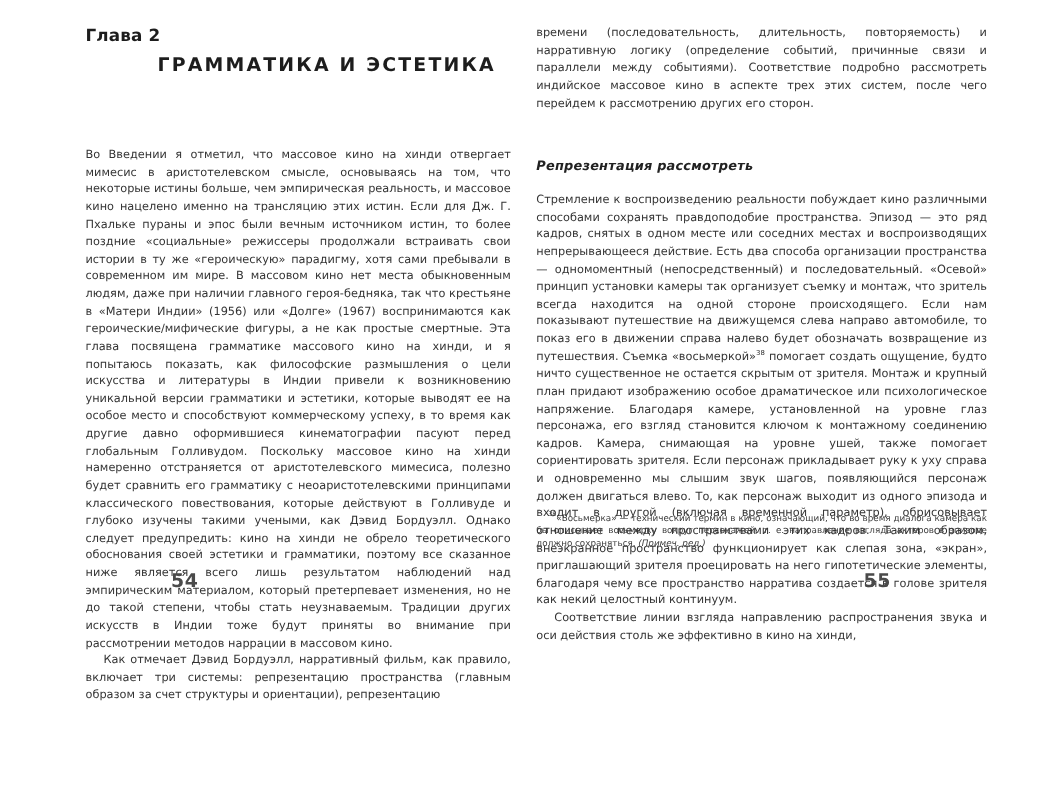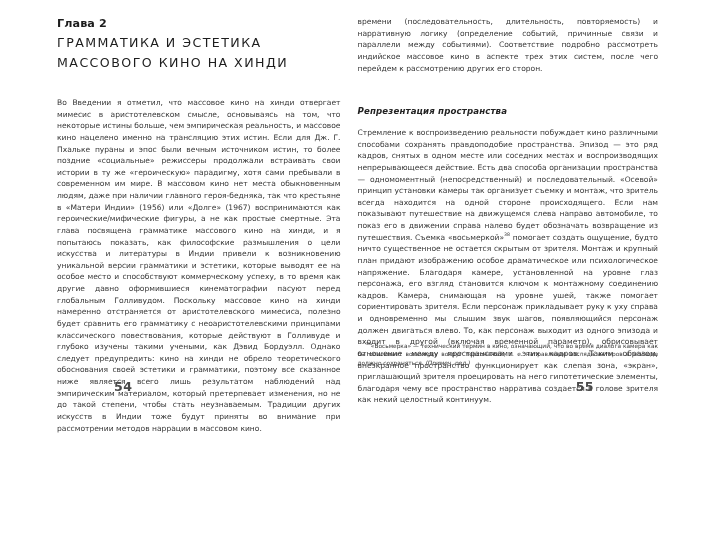--- a/index.html
+++ b/index.html
@@ -49,26 +49,27 @@
     font-family: "DejaVu Sans", sans-serif;
     font-weight: 700;
     font-size: 11.2px;
     letter-spacing: 0.1px;
     color: #1d1d1d;
     line-height: 1.42;
     margin-bottom: 1px;
   }
   .chapter-title {
     font-family: "DejaVu Sans", sans-serif;
-    font-weight: 400;
+    font-weight: 700;
     font-size: 12.6px;
     letter-spacing: 1.45px;
     color: #1d1d1d;
     line-height: 1.62;
     text-transform: uppercase;
+    margin-left: 48px;
   }
   .chapter-title-line { display: block; white-space: nowrap; }
 
   
   .body-text {
     position: absolute;
     left: 0;
     width: 100%;
     font-size: 7.55px;
     line-height: 11.62px;
@@ -145,44 +146,47 @@
 <div class="page">
   <div class="spread">
 
     <div class="leaf leaf-left">
       <div class="column">
 
         <div class="chapter-block">
           <div class="chapter-number">Глава 2</div>
           <div class="chapter-title">
             <span class="chapter-title-line">ГРАММАТИКА И ЭСТЕТИКА</span>
-            <span class="chapter-title-line">МАССОВОГО КИНО НА ХИНДИ</span>
           </div>
         </div>
 
         <div class="body-text col-left-body">
           <p class="noindent">Во Введении я отметил, что массовое кино на хинди отвергает мимесис в аристотелевском смысле, основываясь на том, что некоторые истины больше, чем эмпирическая реальность, и массовое кино нацелено именно на трансляцию этих истин. Если для Дж. Г. Пхальке пураны и эпос были вечным источником истин, то более поздние «социальные» режиссеры продолжали встраивать свои истории в ту же «героическую» парадигму, хотя сами пребывали в современном им мире. В массовом кино нет места обыкновенным людям, даже при наличии главного героя-бедняка, так что крестьяне в «Матери Индии» (1956) или «Долге» (1967) воспринимаются как героические/мифические фигуры, а не как простые смертные. Эта глава посвящена грамматике массового кино на хинди, и я попытаюсь показать, как философские размышления о цели искусства и литературы в Индии привели к возникновению уникальной версии грамматики и эстетики, которые выводят ее на особое место и способствуют коммерческому успеху, в то время как другие давно оформившиеся кинематографии пасуют перед глобальным Голливудом. Поскольку массовое кино на хинди намеренно отстраняется от аристотелевского мимесиса, полезно будет сравнить его грамматику с неоаристотелевскими принципами классического повествования, которые действуют в Голливуде и глубоко изучены такими учеными, как Дэвид Бордуэлл. Однако следует предупредить: кино на хинди не обрело теоретического обоснования своей эстетики и грамматики, поэтому все сказанное ниже является всего лишь результатом наблюдений над эмпирическим материалом, который претерпевает изменения, но не до такой степени, чтобы стать неузнаваемым. Традиции других искусств в Индии тоже будут приняты во внимание при рассмотрении методов наррации в массовом кино.</p>
+          <p>Как отмечает Дэвид Бордуэлл, нарративный фильм, как правило, включает три системы: репрезентацию пространства (главным образом за счет структуры и ориентации), репрезентацию</p>
         </div>
 
         <div class="folio folio-left">54</div>
       </div>
     </div>
 
     <div class="leaf leaf-right">
       <div class="column">
 
         <div class="body-text col-right-top">
           <p class="noindent">времени (последовательность, длительность, повторяемость) и нарративную логику (определение событий, причинные связи и параллели между событиями). Соответствие подробно рассмотреть индийское массовое кино в аспекте трех этих систем, после чего перейдем к рассмотрению других его сторон.</p>
         </div>
 
-        <div class="section-heading">Репрезентация пространства</div>
+        <div class="section-heading">Репрезентация рассмотреть</div>
 
         <div class="body-text col-right-body">
           <p class="noindent">
             <span>Стремление к воспроизведению реальности побуждает кино различными способами сохранять правдоподобие пространства. Эпизод — это ряд кадров, снятых в одном месте или соседних местах и воспроизводящих непрерывающееся действие. Есть два способа организации пространства — одномоментный (непосредственный) и последовательный. «Осевой» принцип установки камеры так организует съемку и монтаж, что зритель всегда находится на одной стороне происходящего. Если нам показывают путешествие на движущемся слева направо автомобиле, то показ его в движении справа налево будет обозначать возвращение из путешествия. Съемка «восьмеркой»</span><sup class="fn-ref">38</sup><span> помогает создать ощущение, будто ничто существенное не остается скрытым от зрителя. Монтаж и крупный план придают изображению особое драматическое или психологическое напряжение. Благодаря камере, установленной на уровне глаз персонажа, его взгляд становится ключом к монтажному соединению кадров. Камера, снимающая на уровне ушей, также помогает сориентировать зрителя. Если персонаж прикладывает руку к уху справа и одновременно мы слышим звук шагов, появляющийся персонаж должен двигаться влево. То, как персонаж выходит из одного эпизода и входит в другой (включая временной параметр), обрисовывает отношение между пространствами этих кадров. Таким образом, внеэкранное пространство функционирует как слепая зона, «экран», приглашающий зрителя проецировать на него гипотетические элементы, благодаря чему все пространство нарратива создается в голове зрителя как некий целостный континуум.</span>
+          </p>
+          <p>
+            <span>Соответствие линии взгляда направлению распространения звука и оси действия столь же эффективно в кино на хинди,</span>
           </p>
         </div>
 
         <div class="footnote">
           <p>
             <span class="fn-mark">38</span><span>«Восьмерка» — технический термин в кино, означающий, что во время диалога камера как бы описывает восьмерку вокруг персонажей, т. е. направление взгляда актеров в эпизоде должно сохраняться. </span><span class="fn-editor">(Примеч. ред.)</span>
           </p>
         </div>
 
         <div class="folio folio-right">55</div>

